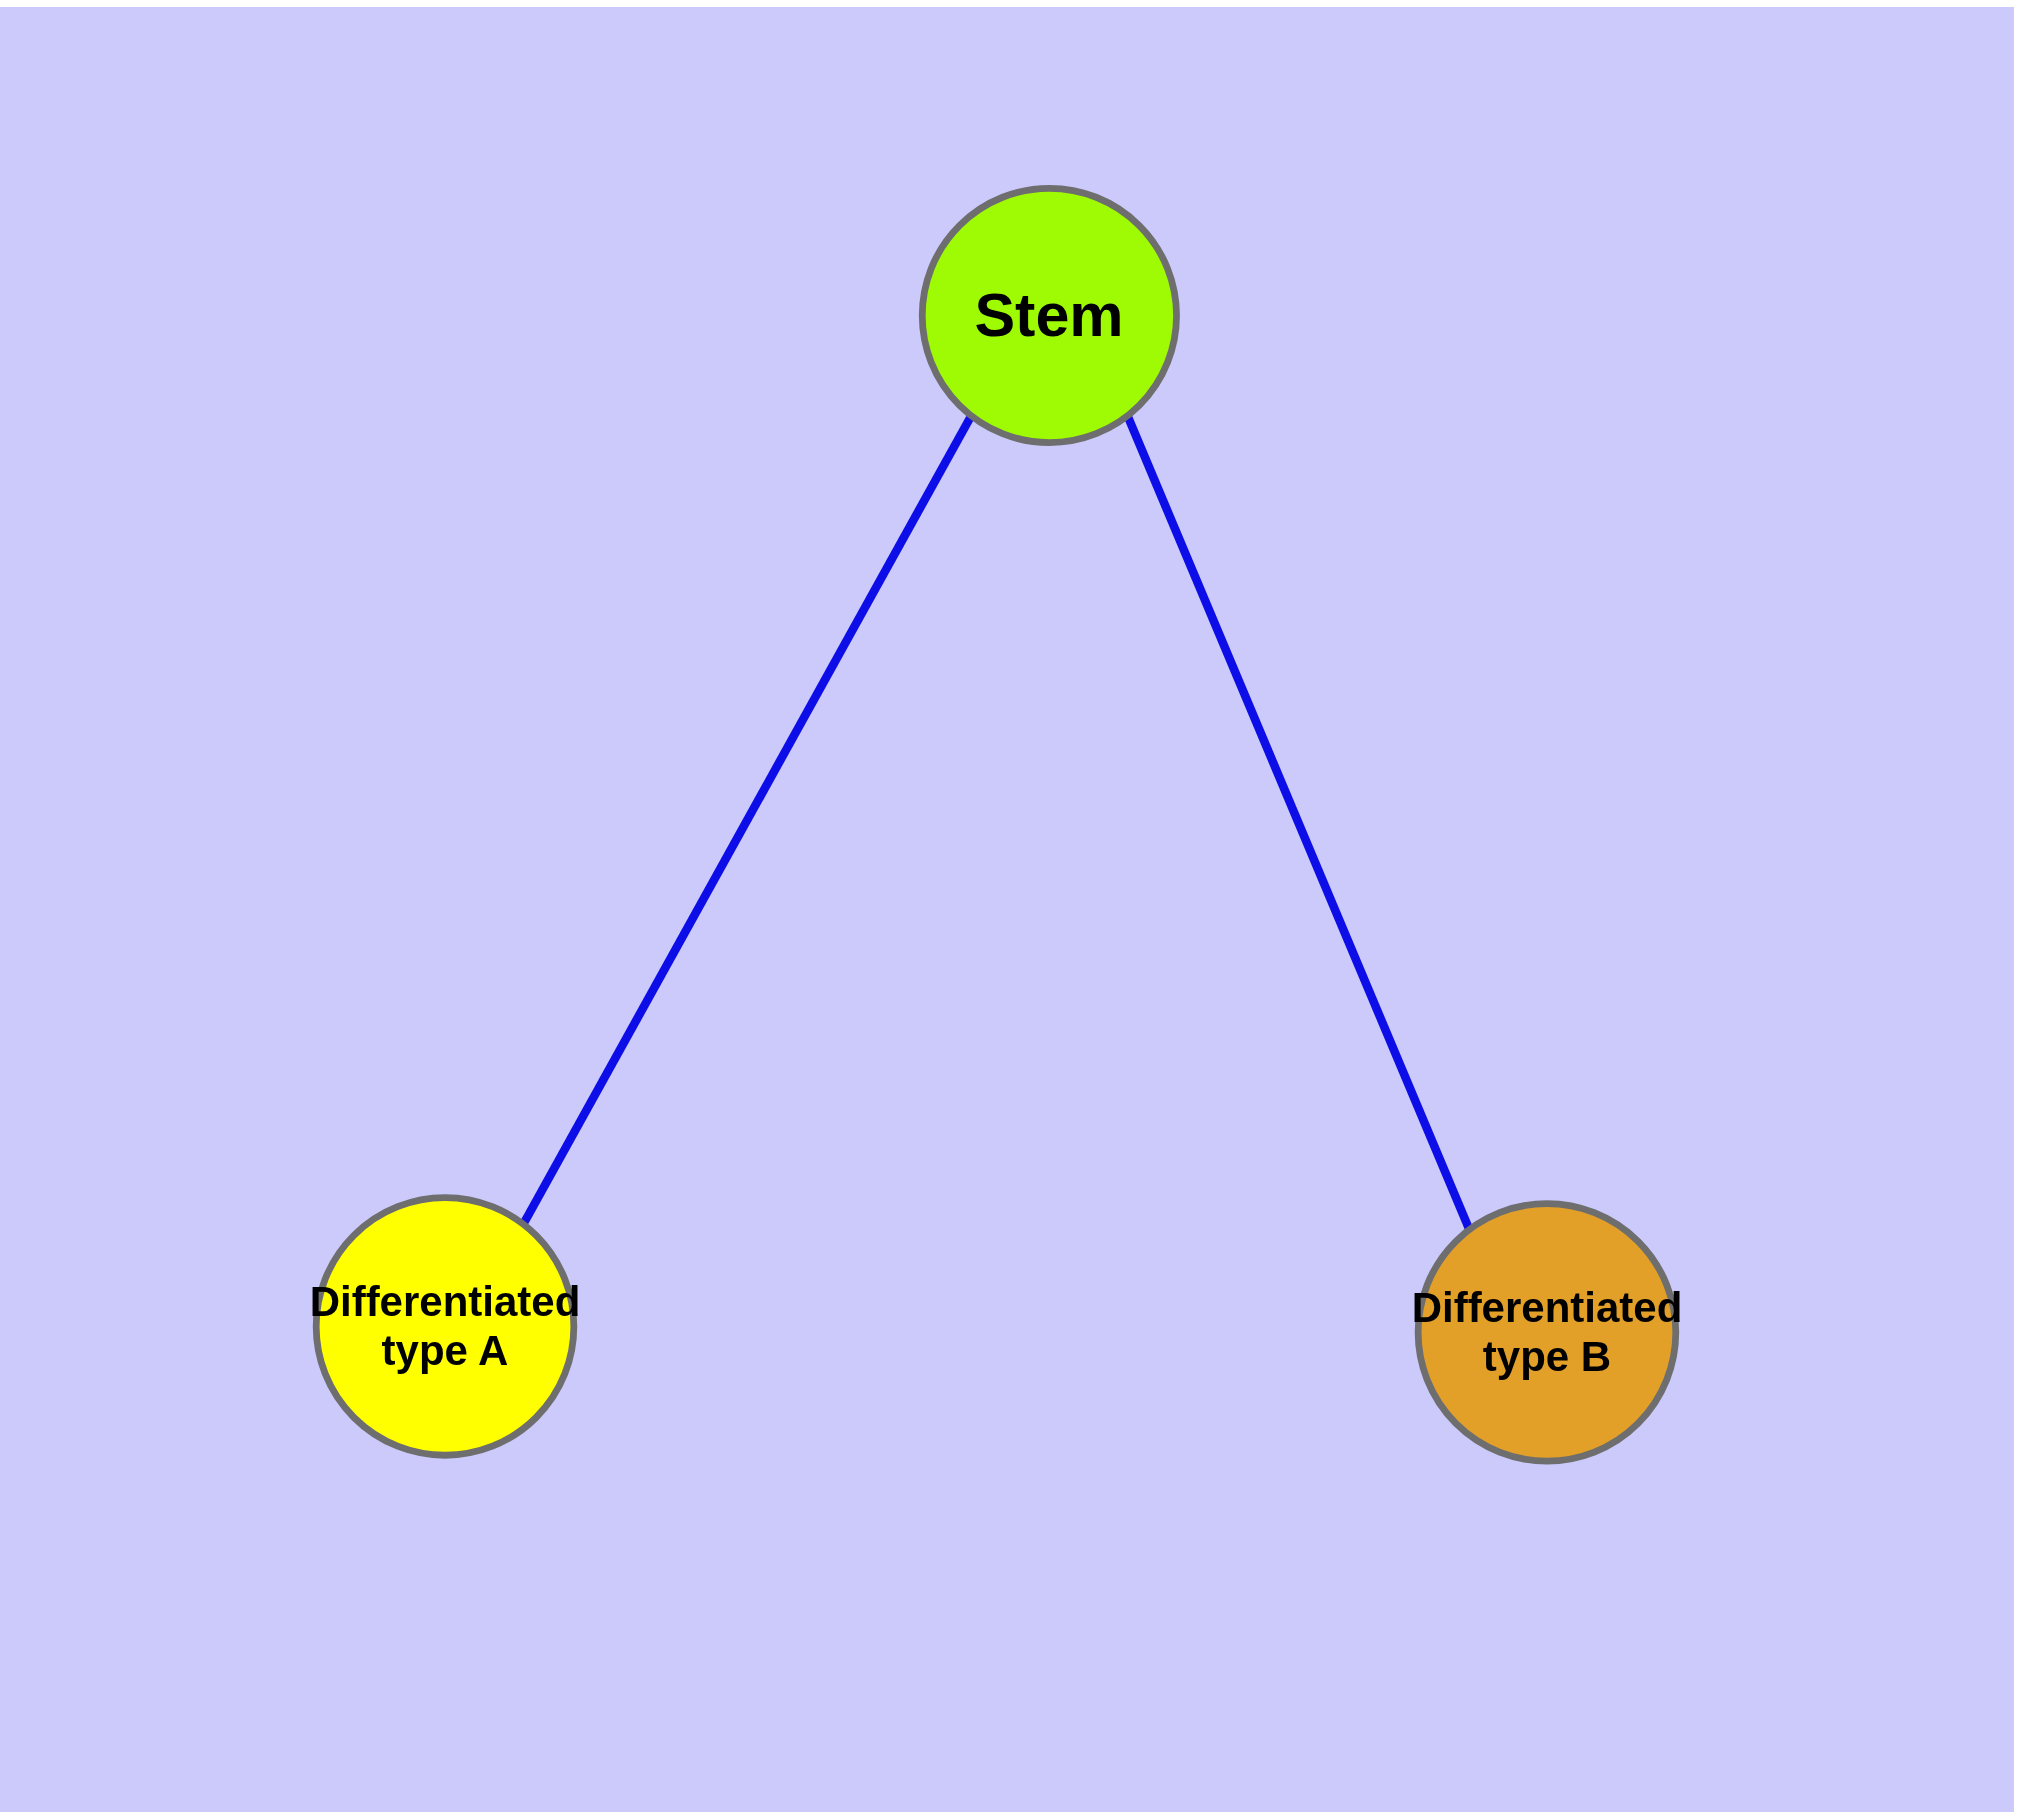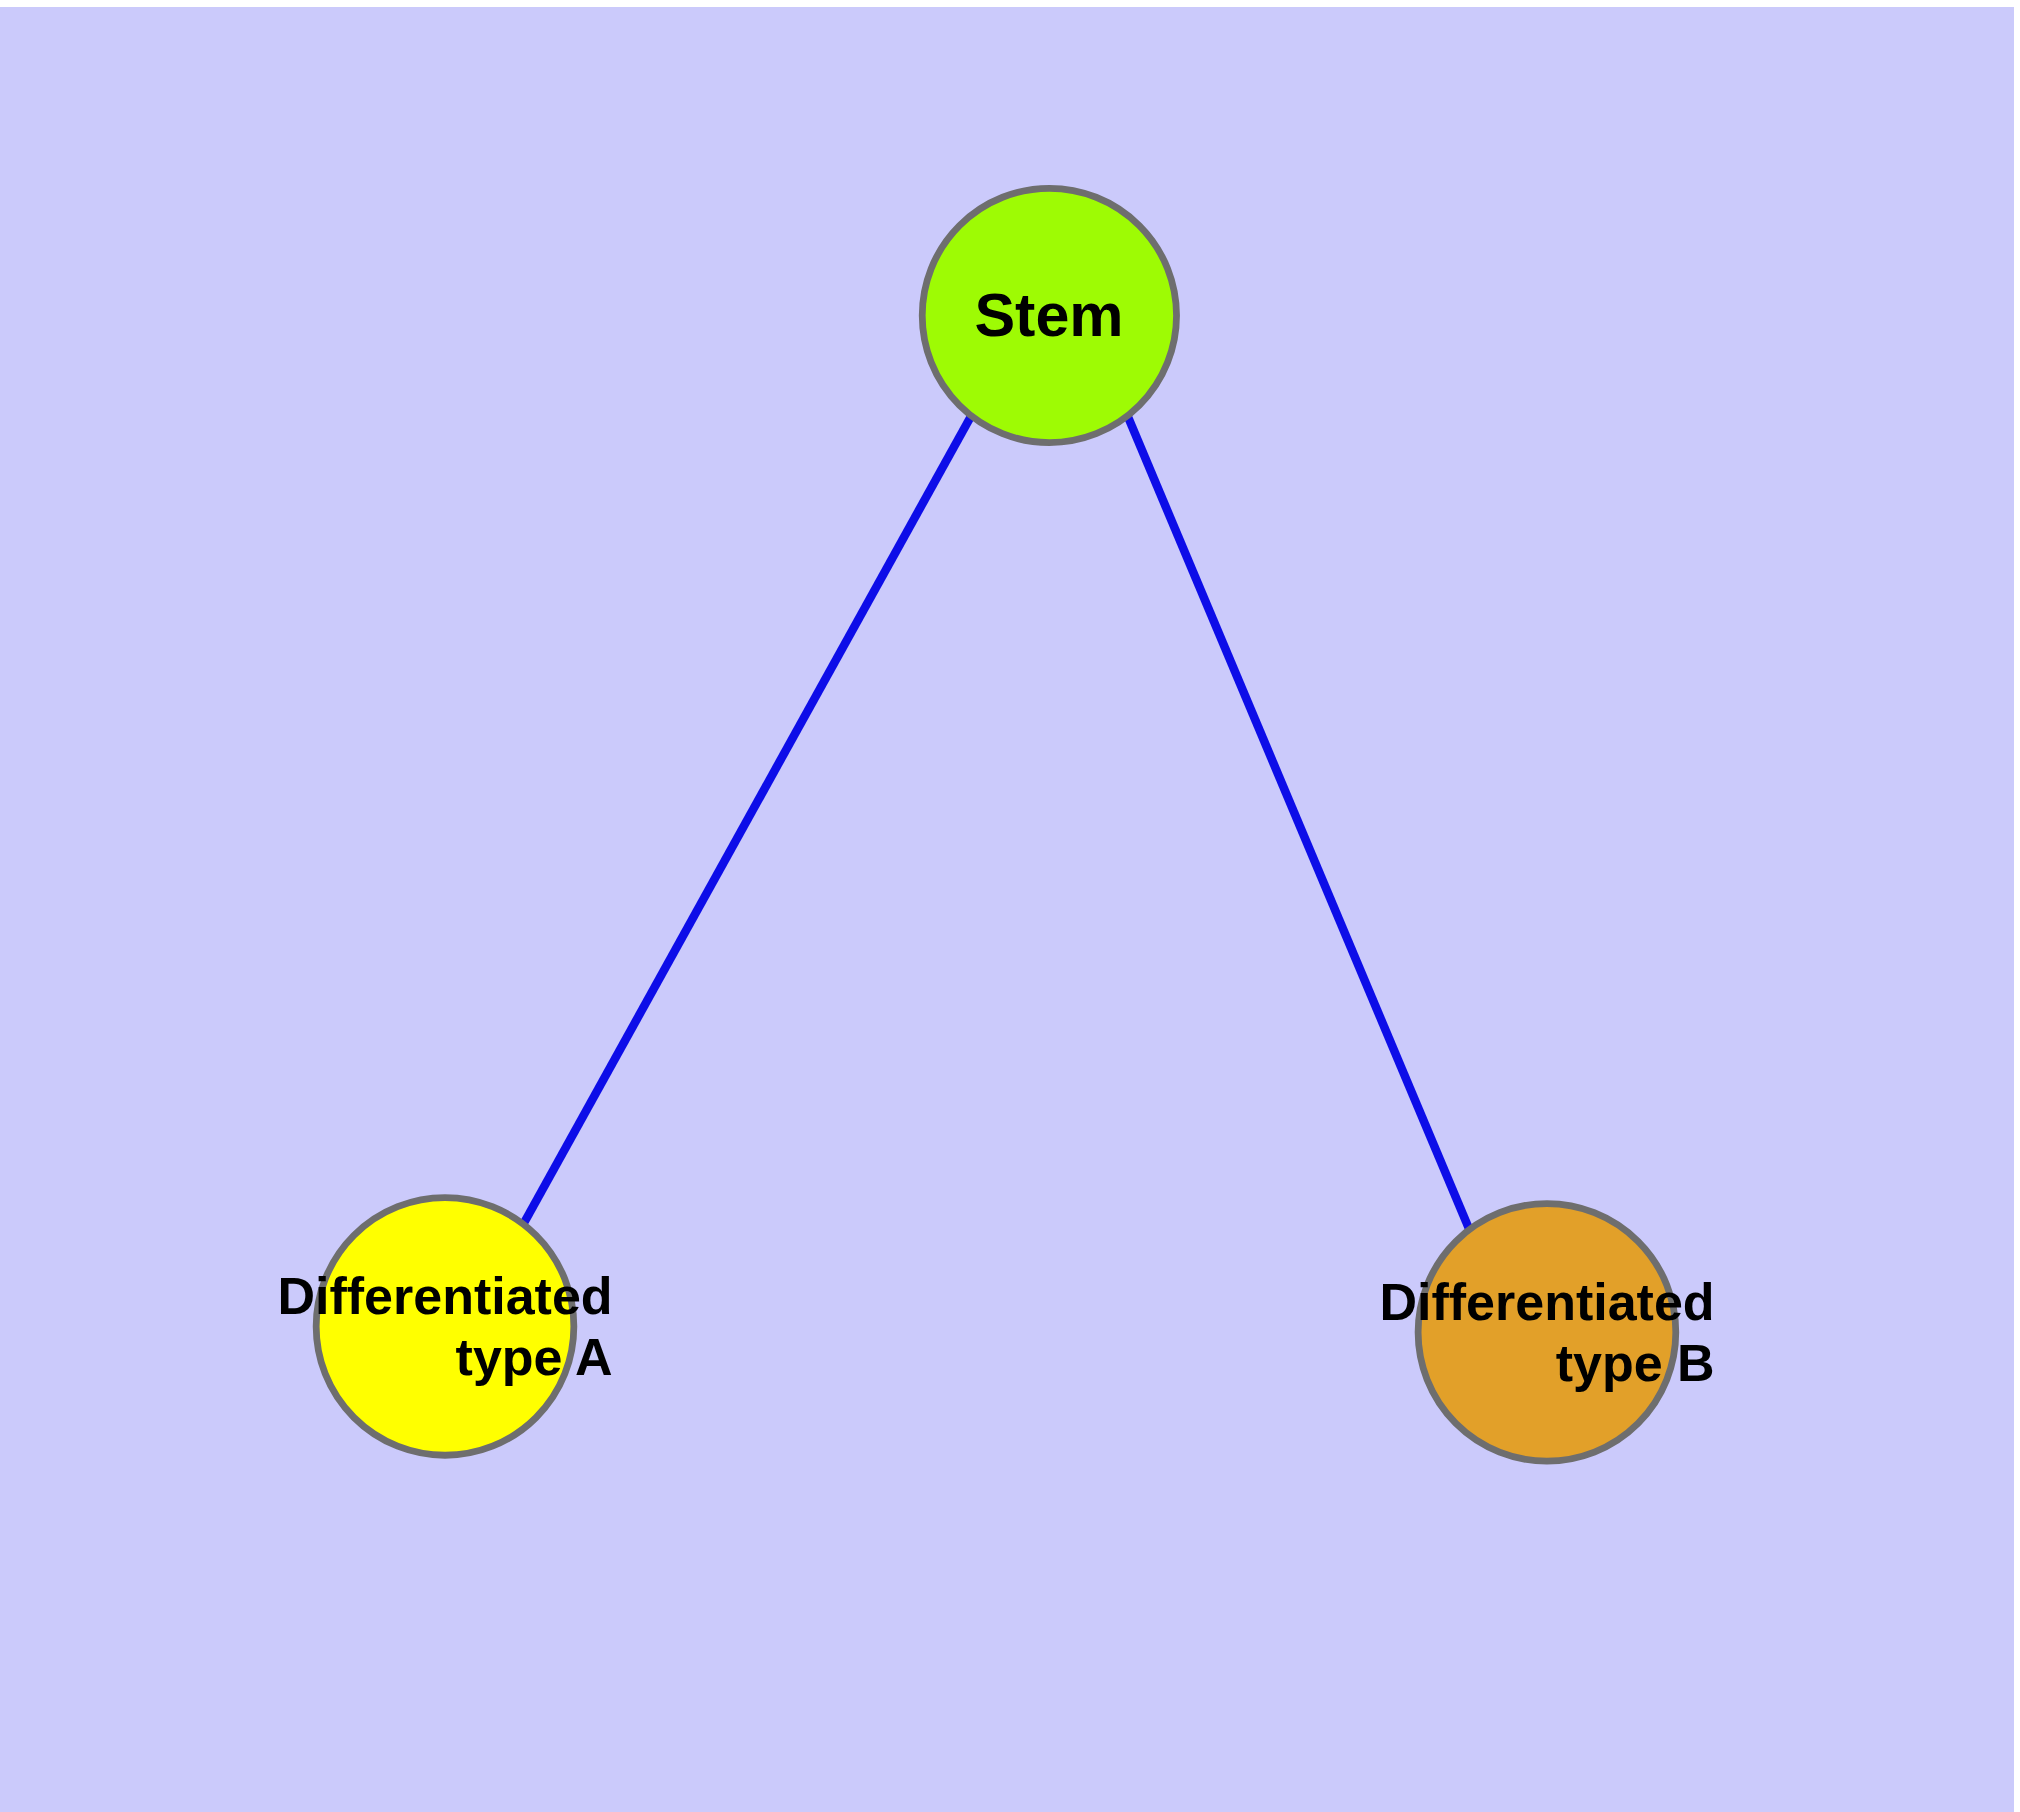--- a/index.html
+++ b/index.html
@@ -30,29 +30,29 @@
     top: 0;
     width: 100%;
     height: 100%;
     display: block;
   }
   .node-label {
     position: absolute;
     color: #000000;
     font-weight: bold;
     font-family: "Liberation Sans", "DejaVu Sans", sans-serif;
-    text-align: right;
+    text-align: center;
     white-space: pre;
     line-height: 1.18;
     transform: translate(-50%, -50%);
     pointer-events: none;
     -webkit-font-smoothing: antialiased;
   }
   .node-label.single { font-size: 61px; }
-  .node-label.double { font-size: 52px; }
+  .node-label.double { font-size: 42px; }
 </style>
 </head>
 <body>
 
 <div id="canvas">
   <div id="plot-area">
 
     <svg id="graph-svg" viewBox="0 0 2376 2130" preserveAspectRatio="none">
       <g id="edges-layer">
           <line x1="1146" y1="482" x2="617" y2="1437" stroke="#0d0de8" stroke-width="10" stroke-linecap="butt"></line>

